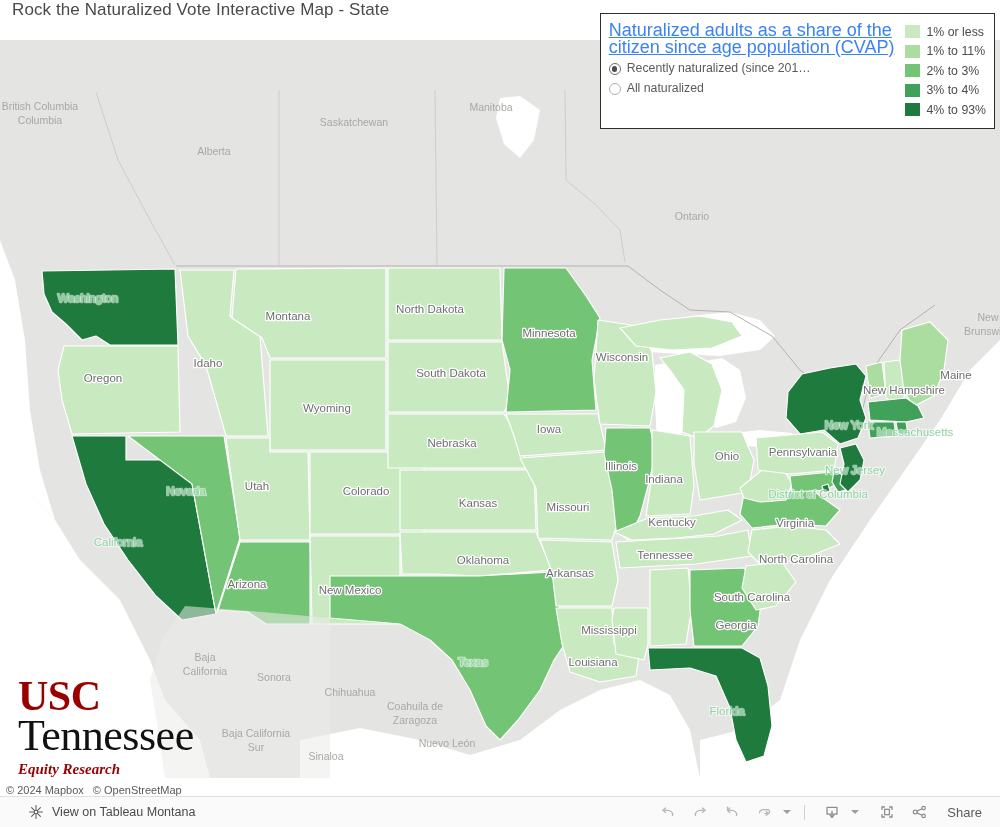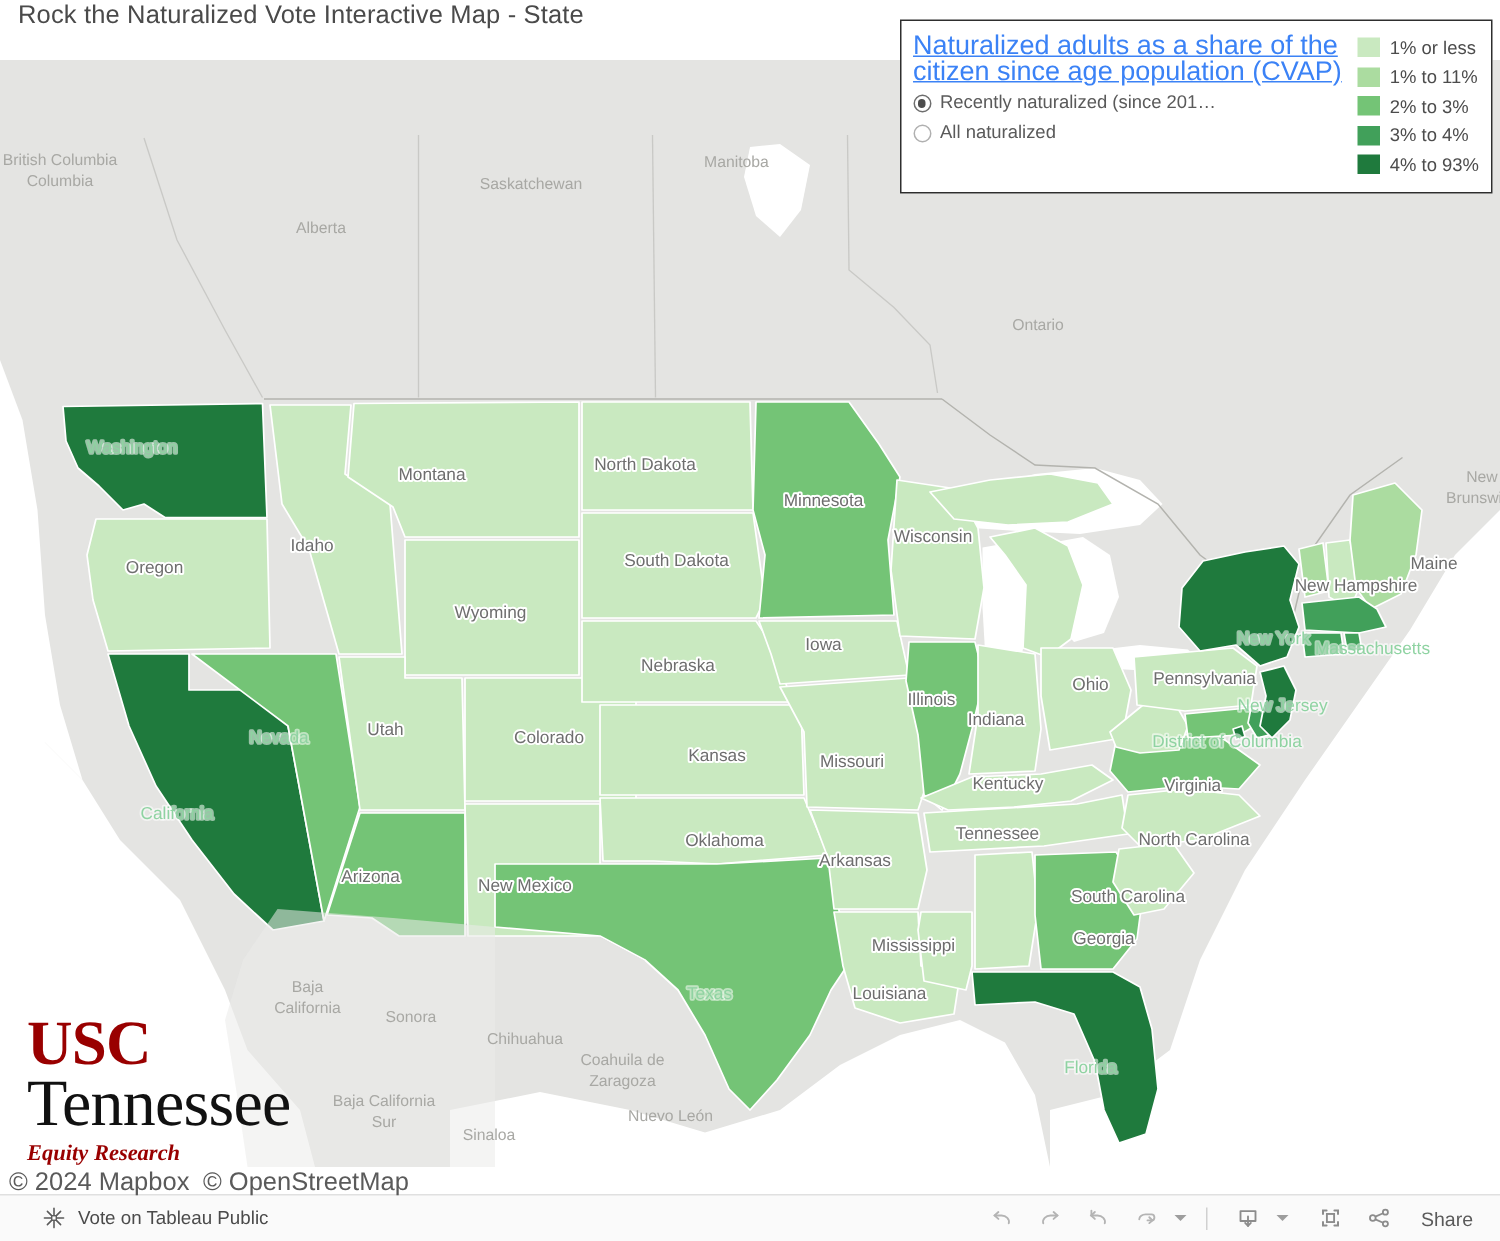--- a/index.html
+++ b/index.html
@@ -94,21 +94,21 @@
   .usc-sub {
     font-family:"Liberation Serif","DejaVu Serif",serif;
     font-size:15px; font-style:italic; font-weight:700; color:#990000;
     line-height:17px; margin-top:2px;
   }
 
   
   .attrib {
     position:absolute; left:0; top:778px; width:1000px; height:18px;
     background:rgba(255,255,255,.88);
-    font-size:17px; color:#5a5a5a; display:flex; align-items:flex-start;
+    font-size:11px; color:#5a5a5a; display:flex; align-items:flex-end;
     padding-left:6px; gap:9px; z-index:15;
   }
 
   
   .toolbar {
     position:absolute; left:0; top:796px; width:1000px; height:31px;
     background:#fafafa; border-top:1px solid #e0e0e0;
     display:flex; align-items:center; justify-content:space-between;
     padding:0 14px 0 28px;
   }
@@ -354,21 +354,21 @@
     <div class="tb-left">
       <svg class="tableau-ico" viewBox="0 0 16 16">
         <g stroke="#5a5a5a" stroke-width="1.05" fill="none" stroke-linecap="round">
           <line x1="8" y1="1.6" x2="8" y2="14.4"></line>
           <line x1="1.6" y1="8" x2="14.4" y2="8"></line>
           <line x1="3.6" y1="3.6" x2="12.4" y2="12.4"></line>
           <line x1="12.4" y1="3.6" x2="3.6" y2="12.4"></line>
         </g>
         <rect x="6.5" y="6.5" width="3" height="3" fill="#fff" stroke="#5a5a5a" stroke-width=".9"></rect>
       </svg>
-      <span class="tb-left-text">Vote on Tableau Public</span>
+      <span class="tb-left-text">View on Tableau Montana</span>
     </div>
 
     <div class="tb-right">
 
       <div class="tb-btn">
         <svg width="18" height="18" viewBox="0 0 18 18" fill="none" stroke="currentColor" stroke-width="1.25" stroke-linecap="round">
           <path d="M13.5 12.5 A5 4.2 0 0 0 8.5 7.3 L4.2 7.3"></path>
           <path d="M6.6 5 L4 7.3 L6.6 9.6"></path>
         </svg>
       </div>

